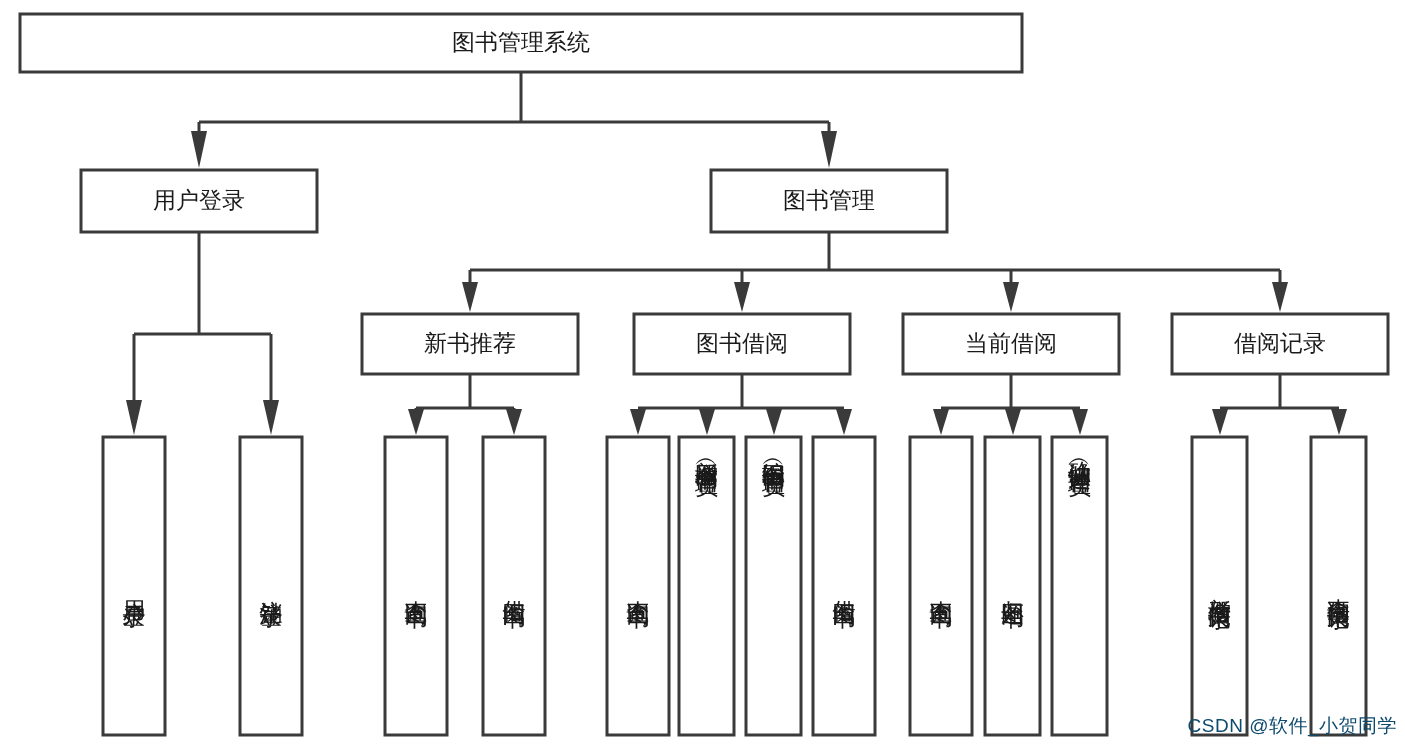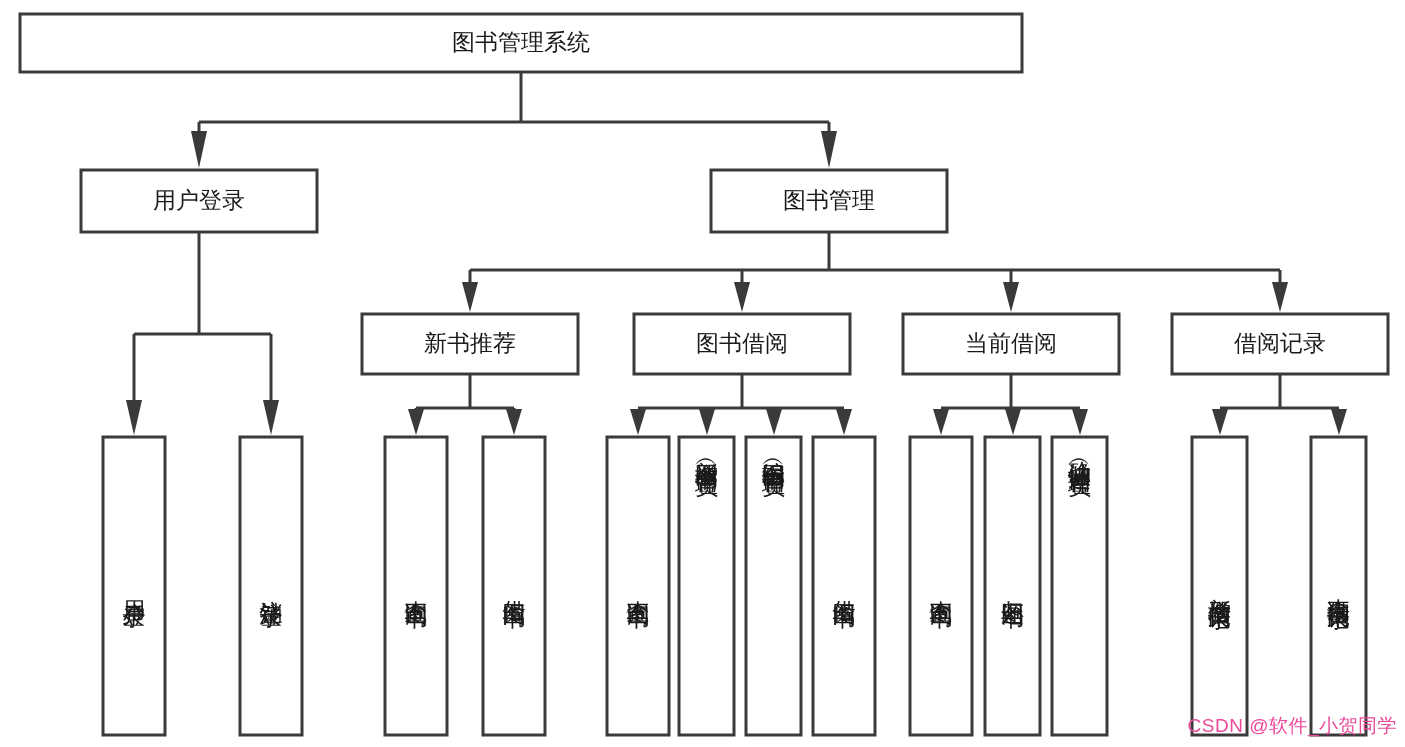--- a/index.html
+++ b/index.html
@@ -64,21 +64,21 @@
     letter-spacing: 2px;
     white-space: nowrap;
     pointer-events: none;
   }
   .watermark {
     position: absolute;
     right: 8px;
     bottom: 8px;
     font-family: "Liberation Sans", "DejaVu Sans", sans-serif;
     font-size: 19px;
-    color: #ec4899;
+    color: #0c4a6e;
     letter-spacing: 0.5px;
     white-space: nowrap;
   }
 </style>
 </head>
 <body>
 
 <div id="diagram-root">
 
   <svg id="flow-svg" viewBox="0 0 1405 747">

